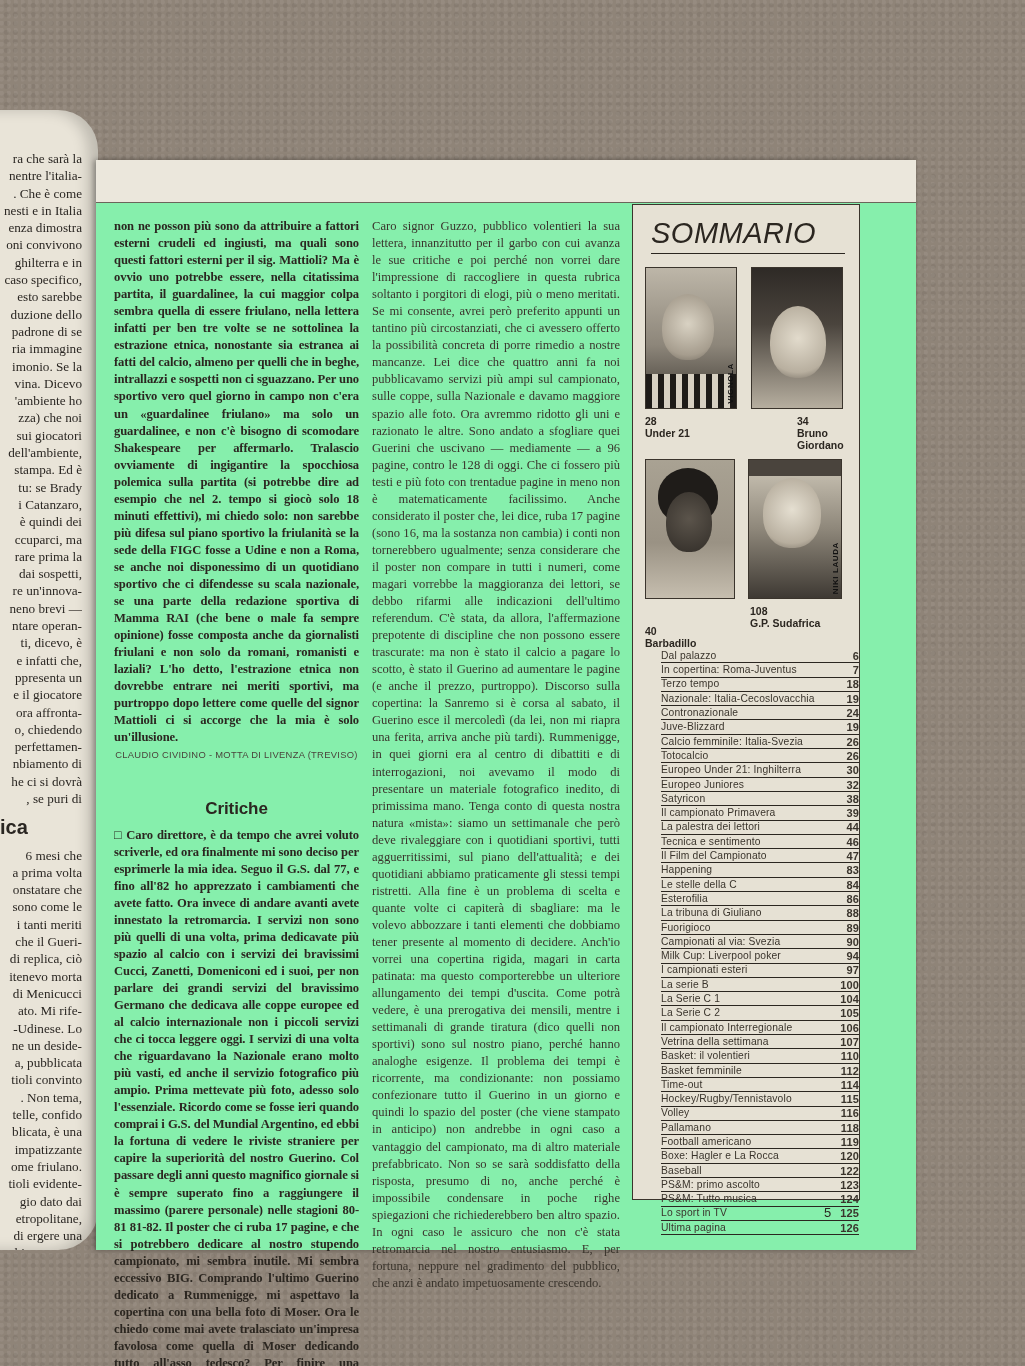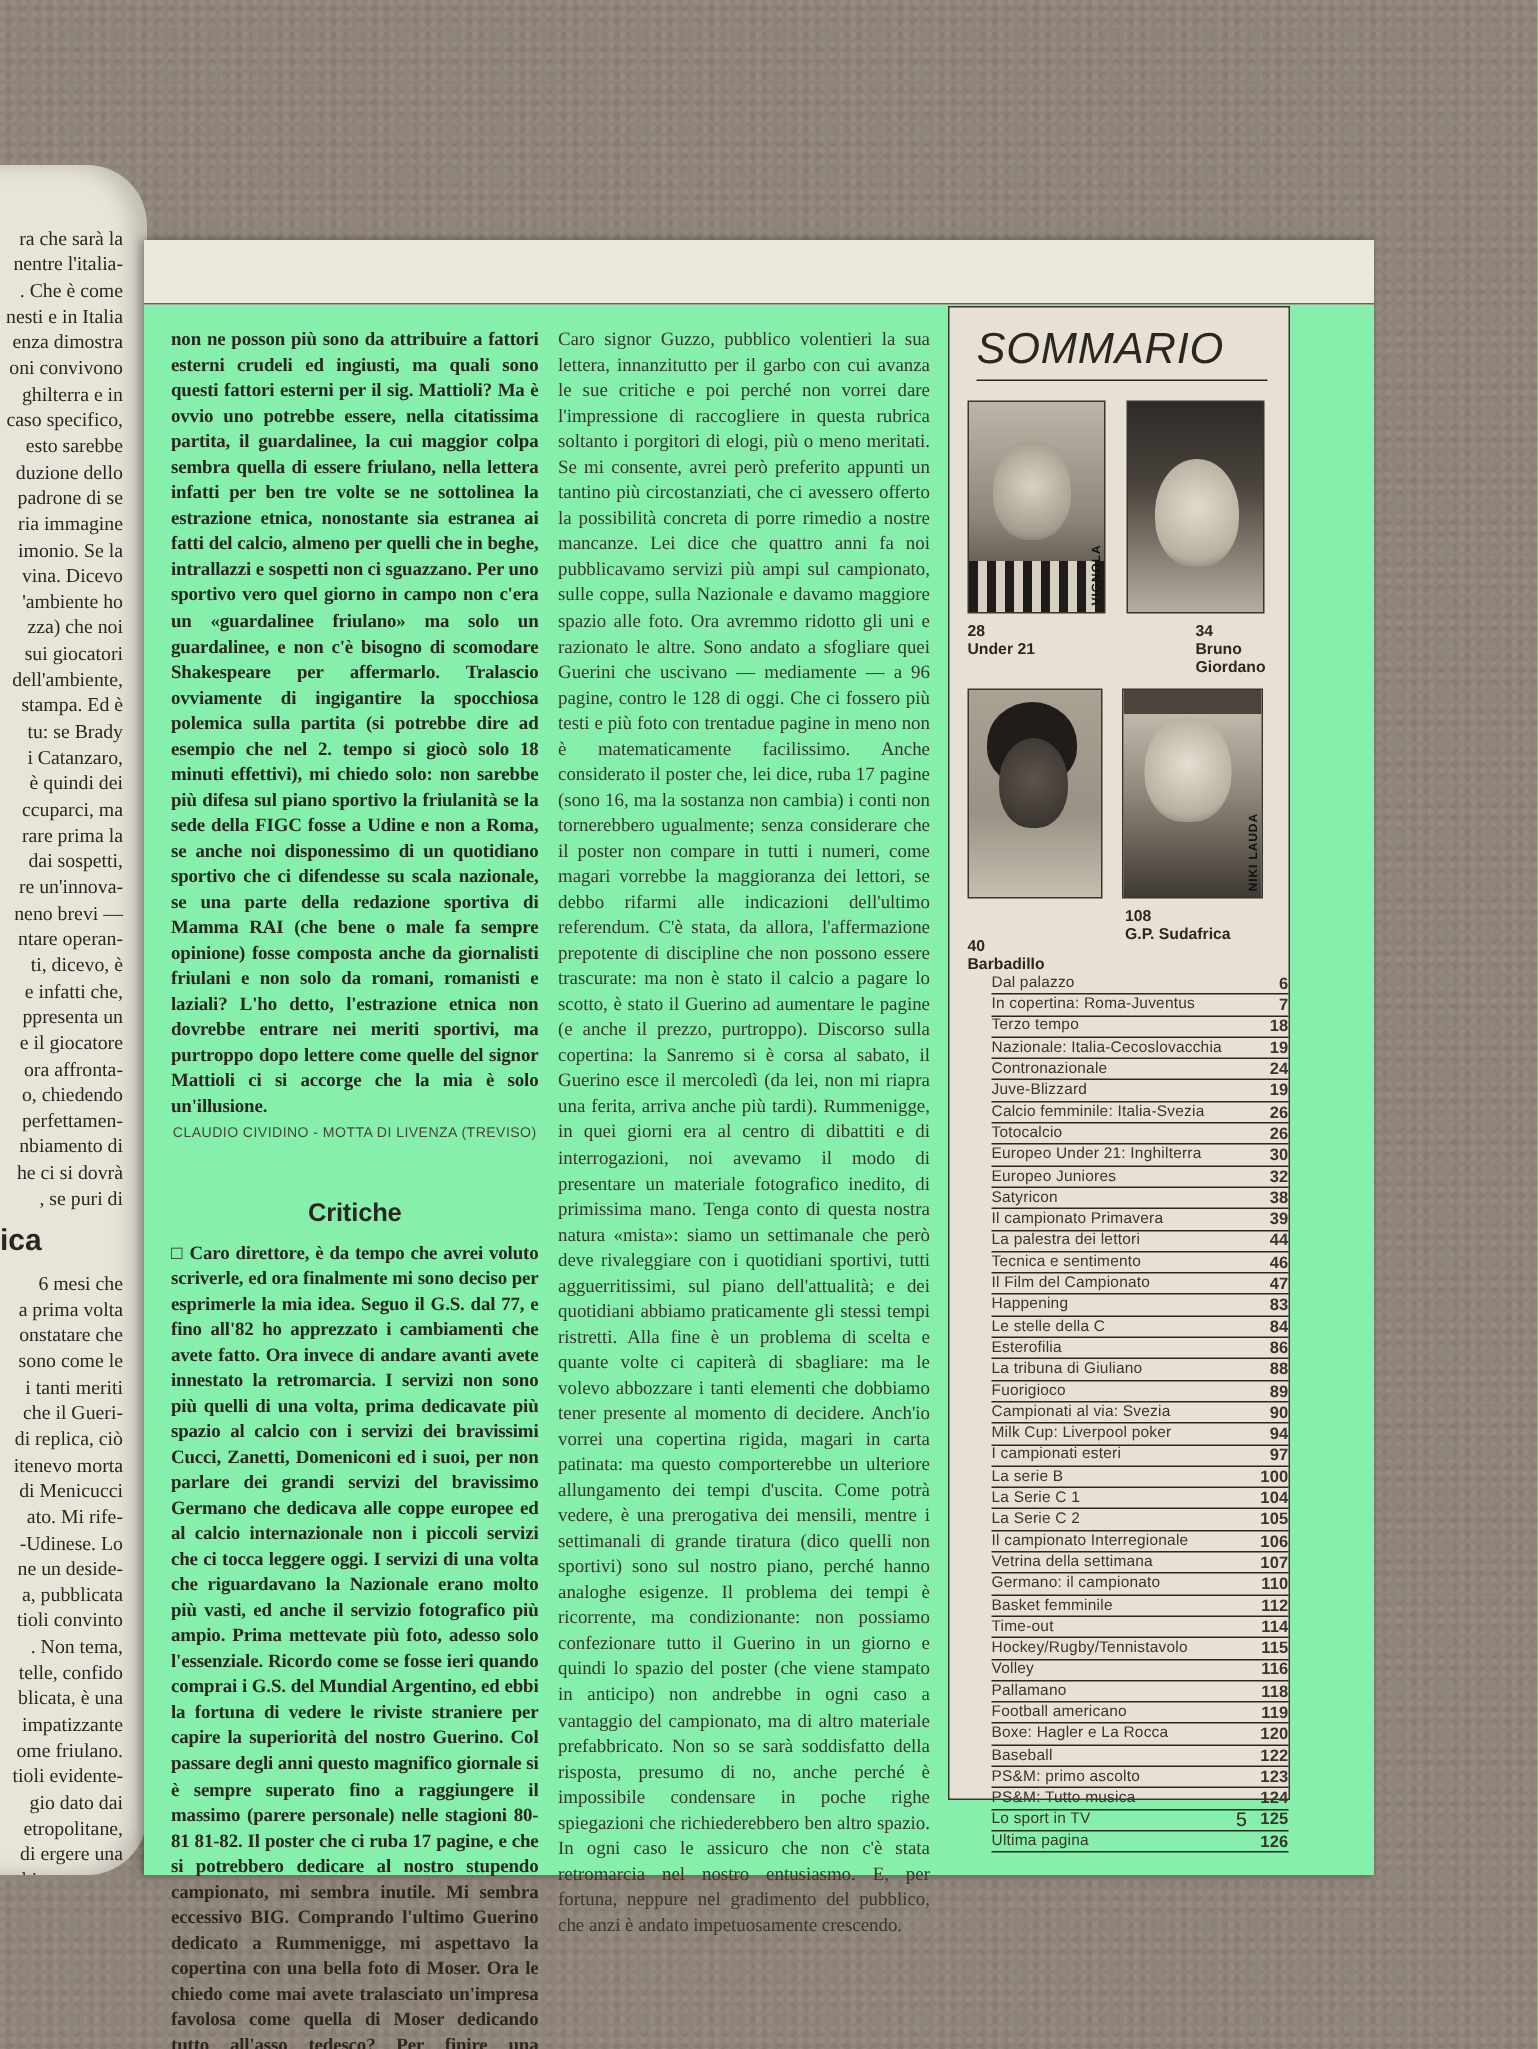--- a/index.html
+++ b/index.html
@@ -336,21 +336,21 @@
         </li>
         <li>
           <span>Il campionato Interregionale</span>
           <span class="pg">106</span>
         </li>
         <li>
           <span>Vetrina della settimana</span>
           <span class="pg">107</span>
         </li>
         <li>
-          <span>Germano: il campionato</span>
+          <span>Basket: il volentieri</span>
           <span class="pg">110</span>
         </li>
         <li>
           <span>Basket femminile</span>
           <span class="pg">112</span>
         </li>
         <li>
           <span>Time-out</span>
           <span class="pg">114</span>
         </li>

